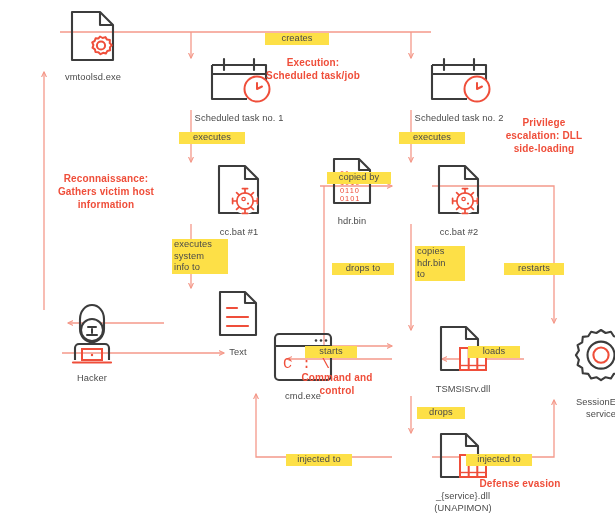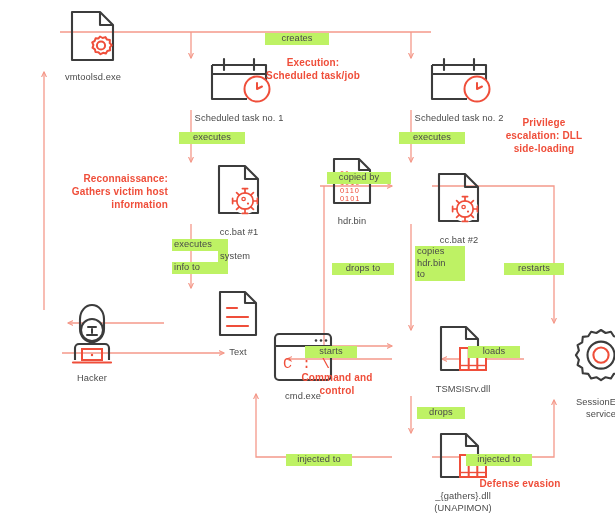--- a/index.html
+++ b/index.html
@@ -41,21 +41,21 @@
     letter-spacing: 0.1px;
     white-space: nowrap;
   }
   .edge-label {
     position: absolute;
     font-size: 9.3px;
     line-height: 11.5px;
     color: #4a4a4a;
     text-align: center;
     letter-spacing: 0.1px;
-    background: #bef264;
+    background: #fde047;
     padding: 0 2px;
   }
   .phase-label {
     position: absolute;
     font-size: 10px;
     line-height: 13px;
     font-weight: bold;
     color: #ef4e3a;
     text-align: center;
     letter-spacing: 0.15px;
@@ -185,21 +185,21 @@
           <text x="11" y="20">01</text>
           <text x="11" y="28.5">1010</text>
           <text x="11" y="37">0110</text>
           <text x="11" y="45">0101</text>
         </g>
       </svg>
     </div>
     <div class="node-label">hdr.bin</div>
   </div>
 
-  <div class="node" style="left:382px; top:171px; width:60px;">
+  <div class="node" style="left:382px; top:163px; width:60px;">
     <div class="icon-wrap">
       <svg width="56" height="56" viewBox="0 0 56 56" xmlns="http://www.w3.org/2000/svg">
         <path d="M8,3 L34,3 L47,16 L47,50 L8,50 Z" fill="none" stroke="#3c3c3c" stroke-width="2.1" stroke-linejoin="round"></path>
         <path d="M34,3 L34,16 L47,16" fill="none" stroke="#3c3c3c" stroke-width="2.1" stroke-linejoin="round"></path>
         <circle cx="34" cy="38" r="13" fill="#ffffff"></circle>
         <g stroke="#ef4e3a" stroke-width="1.7" fill="none" stroke-linecap="round">
           <circle cx="34" cy="38" r="8.2"></circle>
           <path d="M34,29.8 L34,26 M34,46.2 L34,50 M25.8,38 L22,38 M42.2,38 L46,38
                    M28.2,32.2 L25.6,29.6 M39.8,43.8 L42.4,46.4
                    M39.8,32.2 L42.4,29.6 M28.2,43.8 L25.6,46.4"></path>
@@ -297,31 +297,31 @@
   <div class="node" style="left:386px; top:431px; width:60px;">
     <div class="icon-wrap">
       <svg width="56" height="52" viewBox="0 0 56 52" xmlns="http://www.w3.org/2000/svg">
         <path d="M6,3 L31,3 L43,15 L43,46 L6,46 Z" fill="none" stroke="#3c3c3c" stroke-width="2.1" stroke-linejoin="round"></path>
         <path d="M31,3 L31,15 L43,15" fill="none" stroke="#3c3c3c" stroke-width="2.1" stroke-linejoin="round"></path>
         <rect x="25" y="24" width="26" height="22" fill="#ffffff" stroke="#ef4e3a" stroke-width="2"></rect>
         <path d="M33.7,24 L33.7,46 M42.3,24 L42.3,46" stroke="#ef4e3a" stroke-width="2"></path>
         <path d="M25,41.5 L51,41.5" stroke="#ef4e3a" stroke-width="1.4"></path>
       </svg>
     </div>
-    <div class="node-label">_{gathers}.dll</div>
+    <div class="node-label">_{service}.dll</div>
     <div class="node-label" style="margin-top:0;">(UNAPIMON)</div>
   </div>
 
   <div class="edge-label" style="left:265px; top:33px; width:60px;">creates</div>
   <div class="edge-label" style="left:179px; top:132px; width:62px;">executes</div>
   <div class="edge-label" style="left:399px; top:132px; width:62px;">executes</div>
 
   <div style="position:absolute; left:172px; top:239px; width:56px;">
     <div class="edge-label" style="position:static; text-align:left;">executes</div>
-    <div class="edge-label" style="position:static; text-align:left;margin-left:46px;">system</div>
+    <div class="edge-label" style="position:static; text-align:left;">system</div>
     <div class="edge-label" style="position:static; text-align:left;">info to</div>
   </div>
 
   <div class="edge-label" style="left:327px; top:172px; width:60px;">copied by</div>
   <div class="edge-label" style="left:332px; top:263px; width:58px;">drops to</div>
 
   <div style="position:absolute; left:415px; top:246px; width:50px;">
     <div class="edge-label" style="position:static; text-align:left;">copies</div>
     <div class="edge-label" style="position:static; text-align:left;">hdr.bin</div>
     <div class="edge-label" style="position:static; text-align:left;">to</div>
@@ -338,21 +338,21 @@
     <div>Execution:</div>
     <div>Scheduled task/job</div>
   </div>
 
   <div class="phase-label" style="left:481px; top:116px; width:126px;">
     <div>Privilege</div>
     <div>escalation: DLL</div>
     <div>side-loading</div>
   </div>
 
-  <div class="phase-label" style="left:44px; top:172px; width:124px;text-align:right;">
+  <div class="phase-label" style="left:44px; top:172px; width:124px;">
     <div>Reconnaissance:</div>
     <div>Gathers victim host</div>
     <div>information</div>
   </div>
 
   <div class="phase-label" style="left:282px; top:371px; width:110px;">
     <div>Command and</div>
     <div>control</div>
   </div>
 

